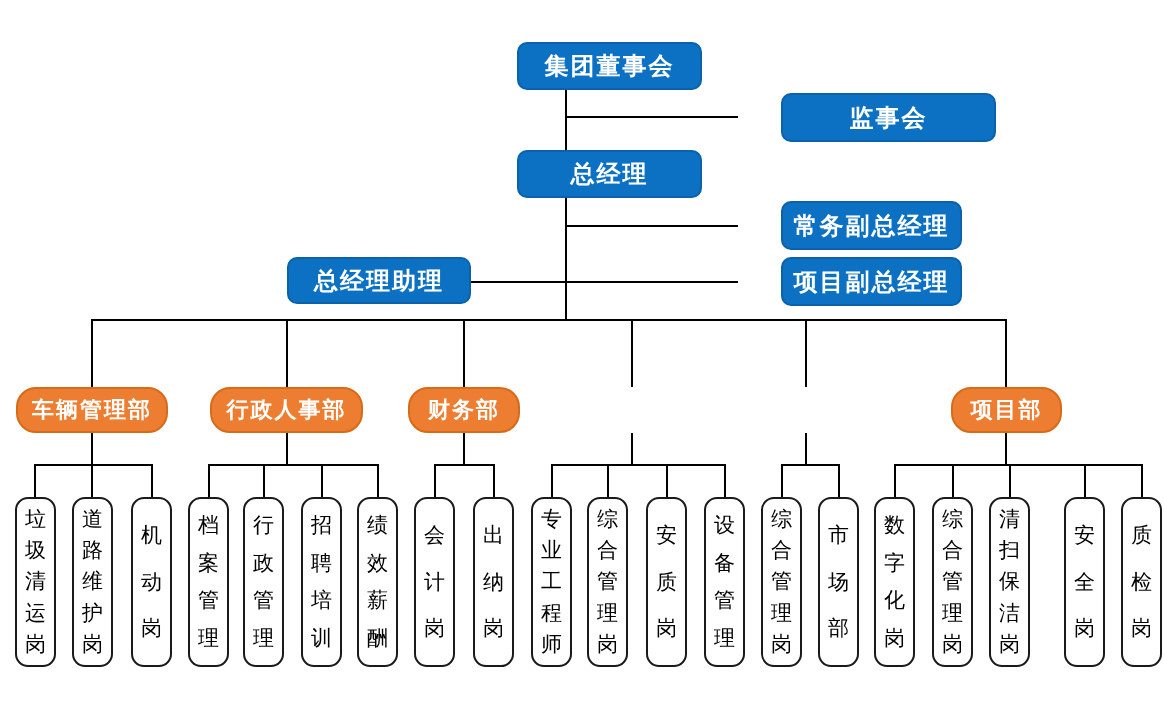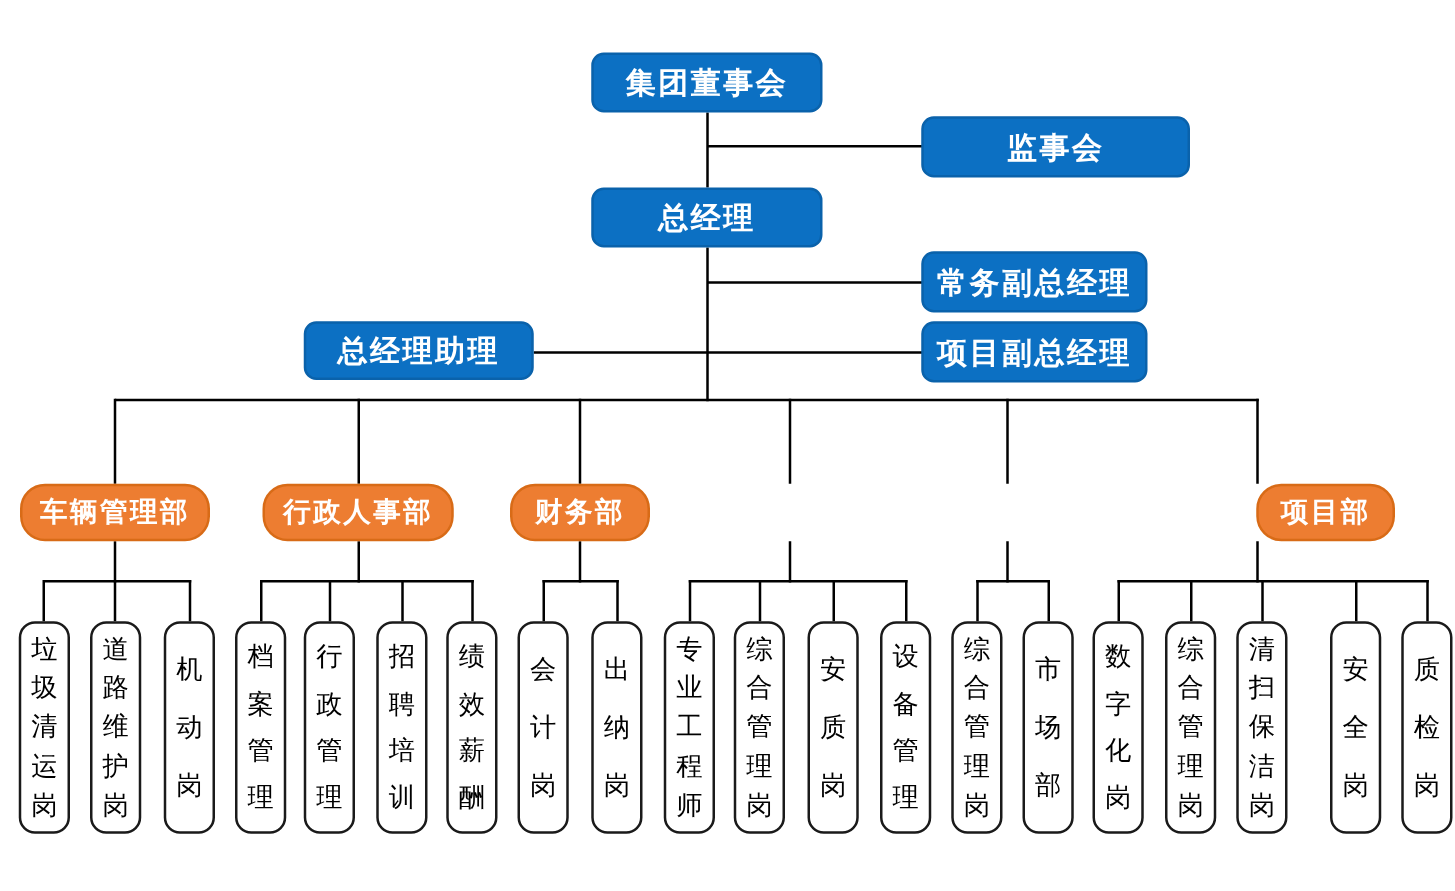--- a/index.html
+++ b/index.html
@@ -5,21 +5,21 @@
   html,body{margin:0;padding:0;background:#fff;}
   #canvas{
     position:relative;width:1164px;height:713px;background:var(--background,#fff);
     font-family:"DejaVu Sans",sans-serif;overflow:hidden;
   }
   .node{
     position:absolute;display:flex;align-items:center;justify-content:center;
     box-sizing:border-box;border-radius:10px;color:#fff;font-weight:bold;
     letter-spacing:2px;text-align:center;
   }
-  .blue{background:var(--blue);border:2px solid var(--blue_border);font-size:24px;}
+  .blue{background:var(--blue);border:2px solid var(--blue_border);font-size:24px;margin-left:44px;}
   .orange{background:var(--orange);border:2px solid var(--orange_border);font-size:22px;border-radius:20px;}
   .post{
     position:absolute;top:497px;width:41px;height:170px;box-sizing:border-box;
     background:#fff;border:2px solid var(--post_border);border-radius:13px;
   }
   .vlabel{
     display:flex;flex-direction:column;justify-content:space-evenly;align-items:center;
     height:100%;width:100%;font-size:21px;color:var(--post_text);line-height:1;
   }
   .vlabel span{display:block;}
@@ -83,21 +83,21 @@
   <div class="node blue" style="left:473px;top:42px;width:185px;height:48px">集团董事会</div>
   <div class="node blue" style="left:737px;top:93px;width:215px;height:49px">监事会</div>
   <div class="node blue" style="left:473px;top:150px;width:185px;height:48px">总经理</div>
   <div class="node blue" style="left:737px;top:201px;width:181px;height:49px">常务副总经理</div>
   <div class="node blue" style="left:243px;top:257px;width:184px;height:47px">总经理助理</div>
   <div class="node blue" style="left:737px;top:257px;width:181px;height:49px">项目副总经理</div>
 
   <div class="node orange" style="left:16px;top:387px;width:152px;height:46px">车辆管理部</div>
   <div class="node orange" style="left:210px;top:387px;width:153px;height:46px">行政人事部</div>
   <div class="node orange" style="left:408px;top:387px;width:112px;height:46px">财务部</div>
-  <div class="node orange" style="left:1005px;top:387px;width:111px;height:46px">项目部</div>
+  <div class="node orange" style="left:951px;top:387px;width:111px;height:46px">项目部</div>
 
   <div class="post" style="left:15px">
       <div class="vlabel">
         <span>垃</span>
         <span>圾</span>
         <span>清</span>
         <span>运</span>
         <span>岗</span>
       </div>
     </div>

